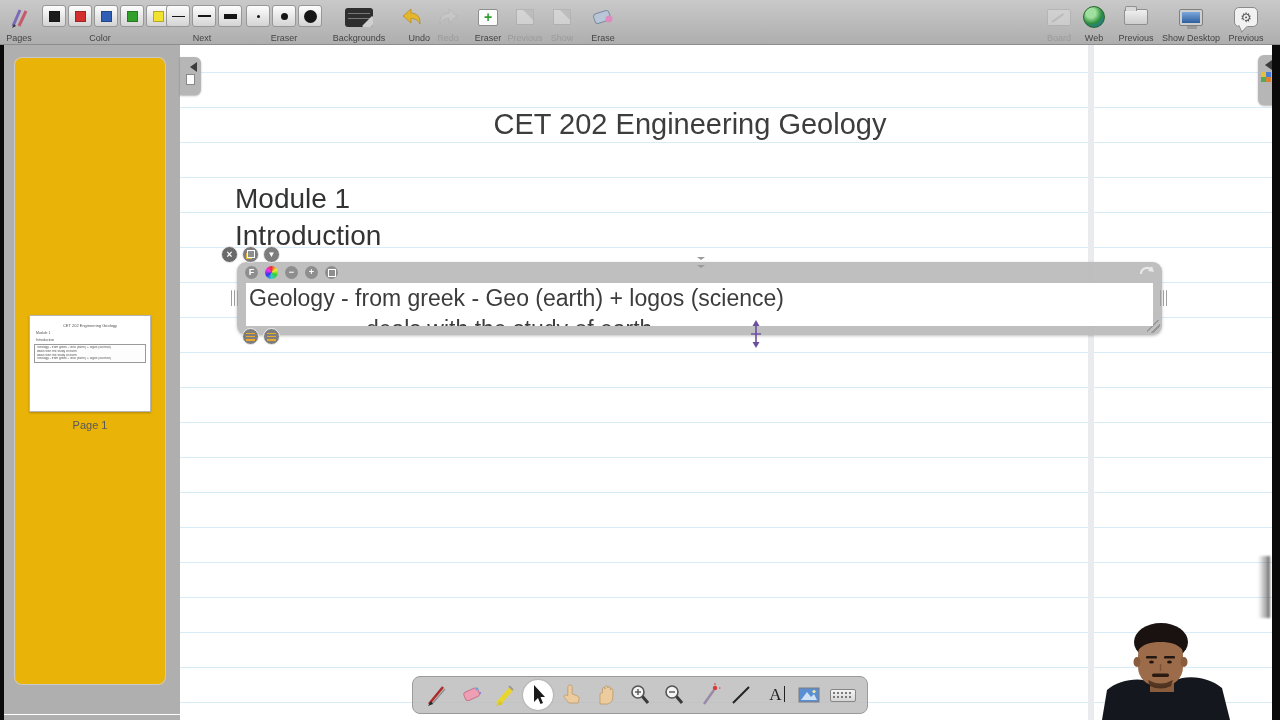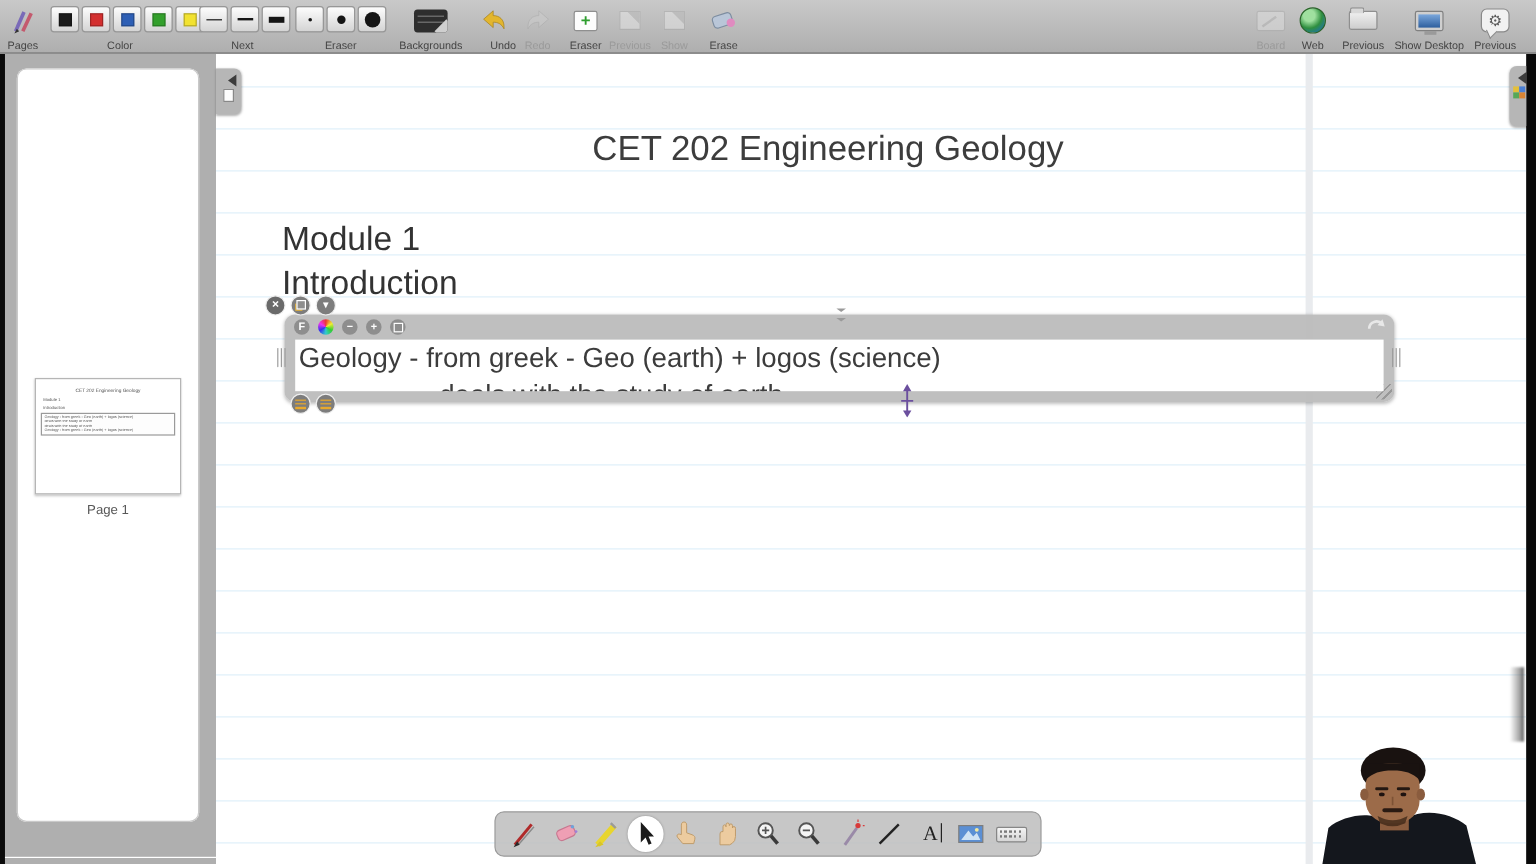--- a/index.html
+++ b/index.html
@@ -47,21 +47,21 @@
   .bubble { width:24px; height:20px; background:#f1f1f1; border:1px solid #8a8a8a; border-radius:5px;
     display:flex; align-items:center; justify-content:center; font-size:13px; color:#5a5a5a; position:relative; }
   .bubble::after { content:""; position:absolute; left:4px; bottom:-4px; width:7px; height:7px;
     background:#f1f1f1; border-right:1px solid #8a8a8a; border-bottom:1px solid #8a8a8a; transform:rotate(65deg) skewX(20deg); }
   .board-ic { width:24px; height:17px; background:#e3e3e3; border:1px solid #a8a8a8; border-radius:2px; position:relative; }
   .board-ic::after { content:""; position:absolute; left:4px; top:11px; width:14px; height:2px;
     background:#b5b5b5; transform:rotate(-35deg); transform-origin:left; }
 
   
   .sidebar { position:absolute; left:4px; top:45px; width:176px; height:675px; background:#afafaf; z-index:40; }
-  .sidepanel { position:absolute; left:10px; top:12px; width:152px; height:628px; background:#ffffff;
+  .sidepanel { position:absolute; left:10px; top:12px; width:152px; height:628px; background:#eab308;
     border-radius:8px; box-shadow:inset 0 0 0 1px #c9c9c9; }
   .thumb { position:absolute; left:15px; top:258px; width:122px; height:97px; background:#fff;
     border:1px solid #b5b5b5; box-shadow:0 1px 2px rgba(0,0,0,.25); overflow:hidden; }
   .thumb .tt { margin-top:7px; text-align:center; font-size:4px; color:#555; }
   .thumb .th { margin:3px 0 0 6px; font-size:3.5px; color:#555; line-height:4px; }
   .thumb .tb { margin:2px 4px 0 4px; border:1px solid #9a9a9a; background:#fdfdfd; padding:1px 2px; }
   .thumb .tb div { font-size:3.2px; color:#555; line-height:3.8px; white-space:nowrap; overflow:hidden; }
   .pagelabel { position:absolute; left:0; width:152px; top:362px; text-align:center; font-size:11px; color:#585858; }
   .sbottom { position:absolute; left:0; bottom:1px; width:176px; border-top:1px solid #ffffff; padding-top:4px; }
   .sbottom span { position:absolute; top:4px; font-size:12px; font-weight:bold; color:#f5f5f5; }

